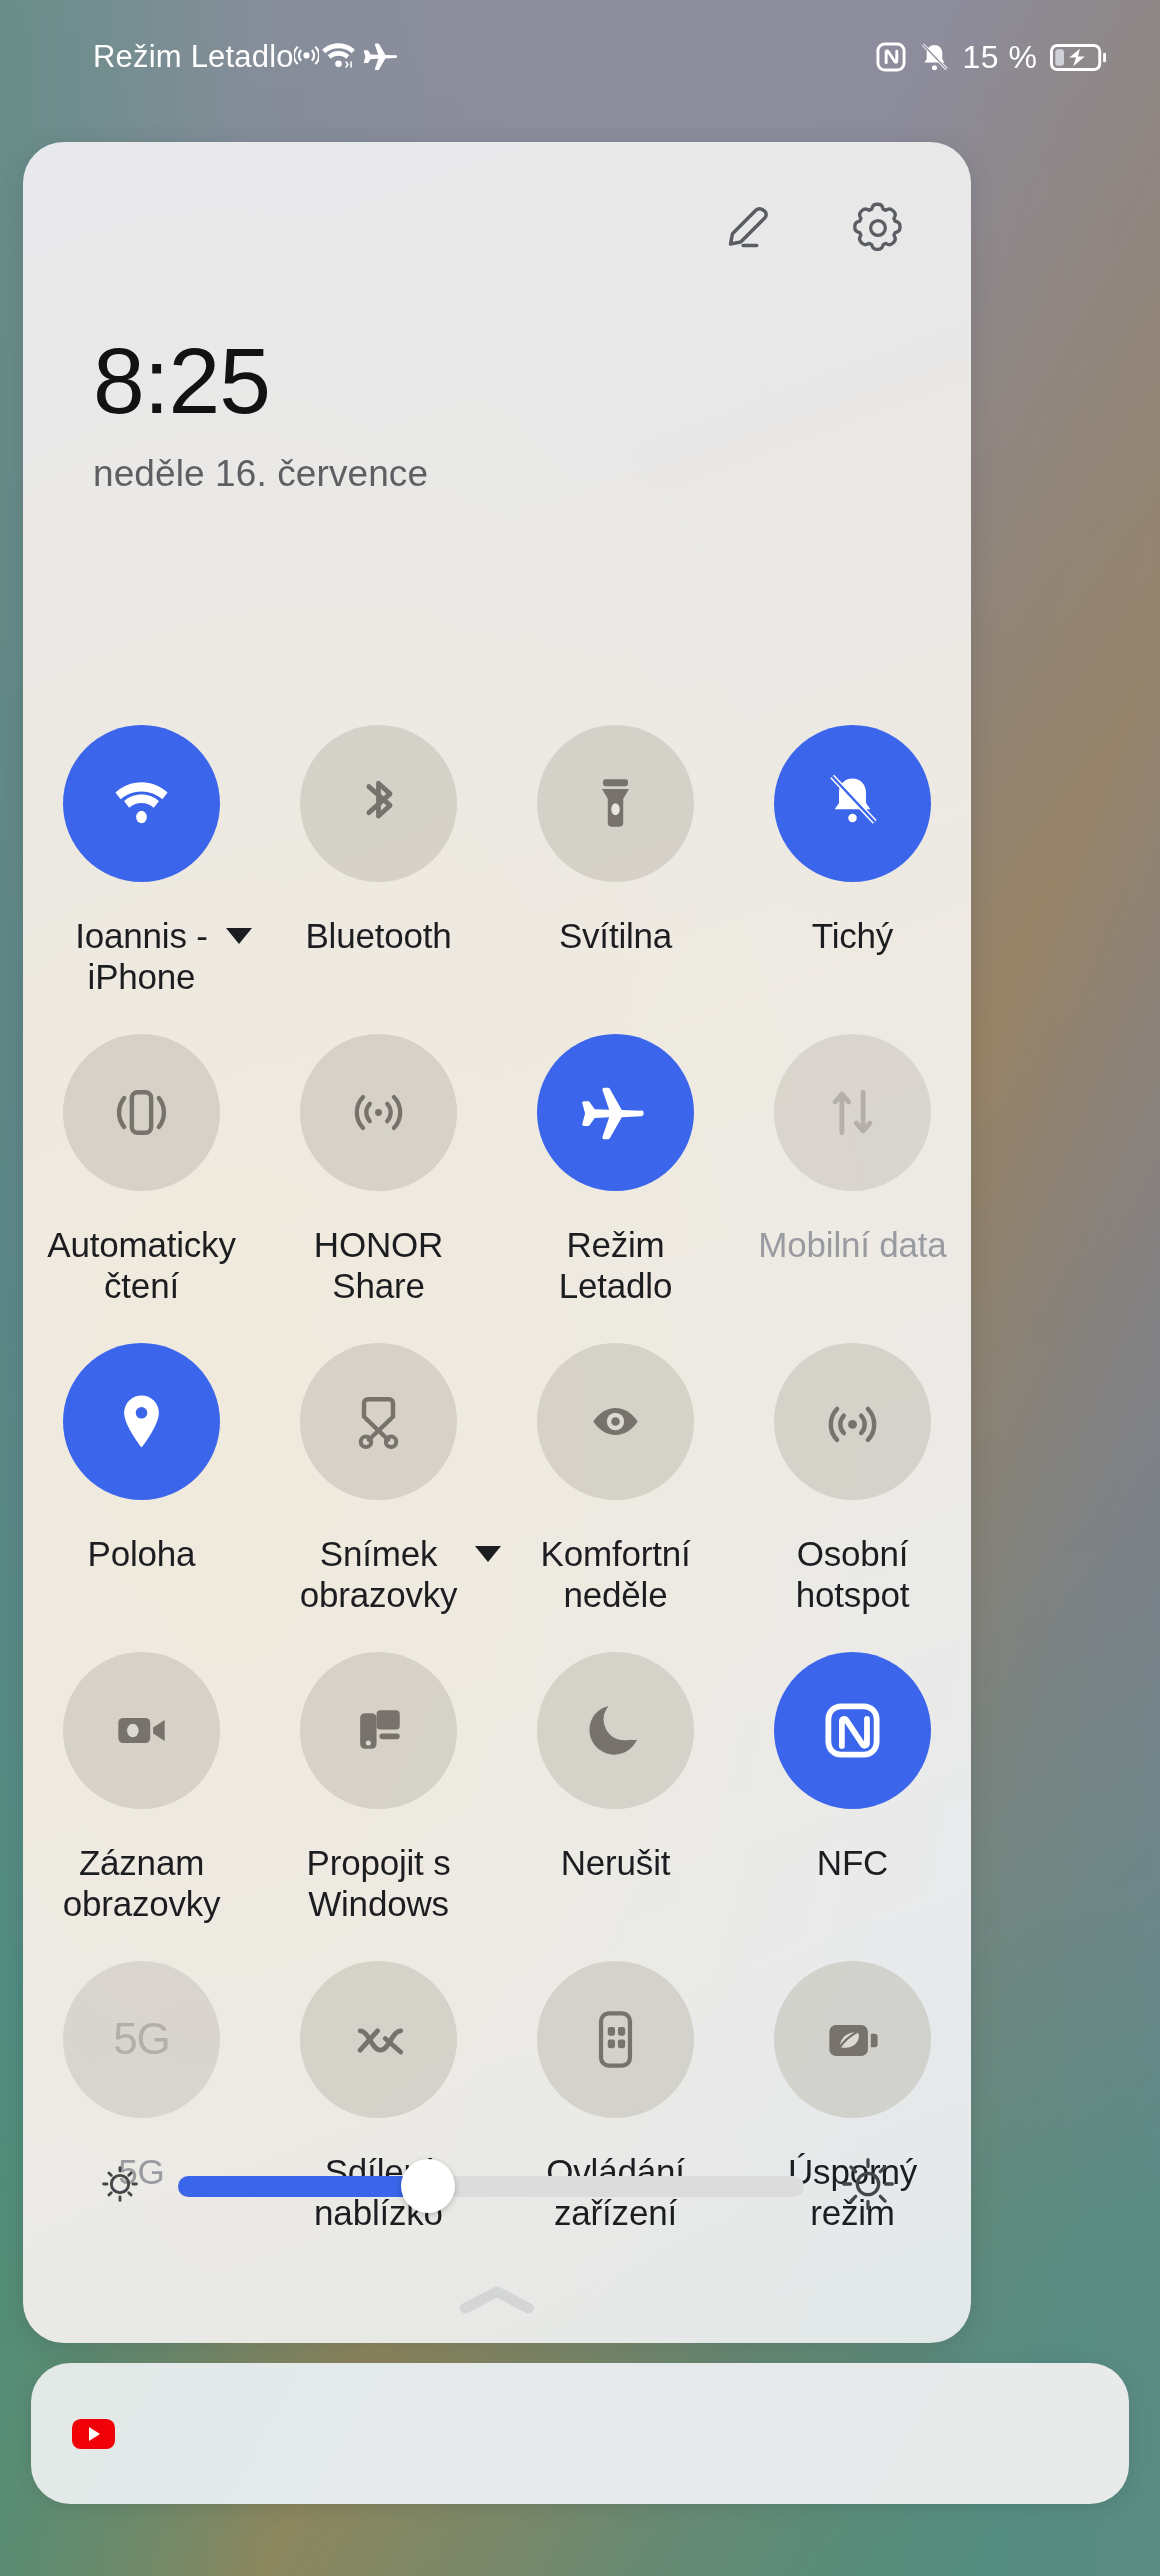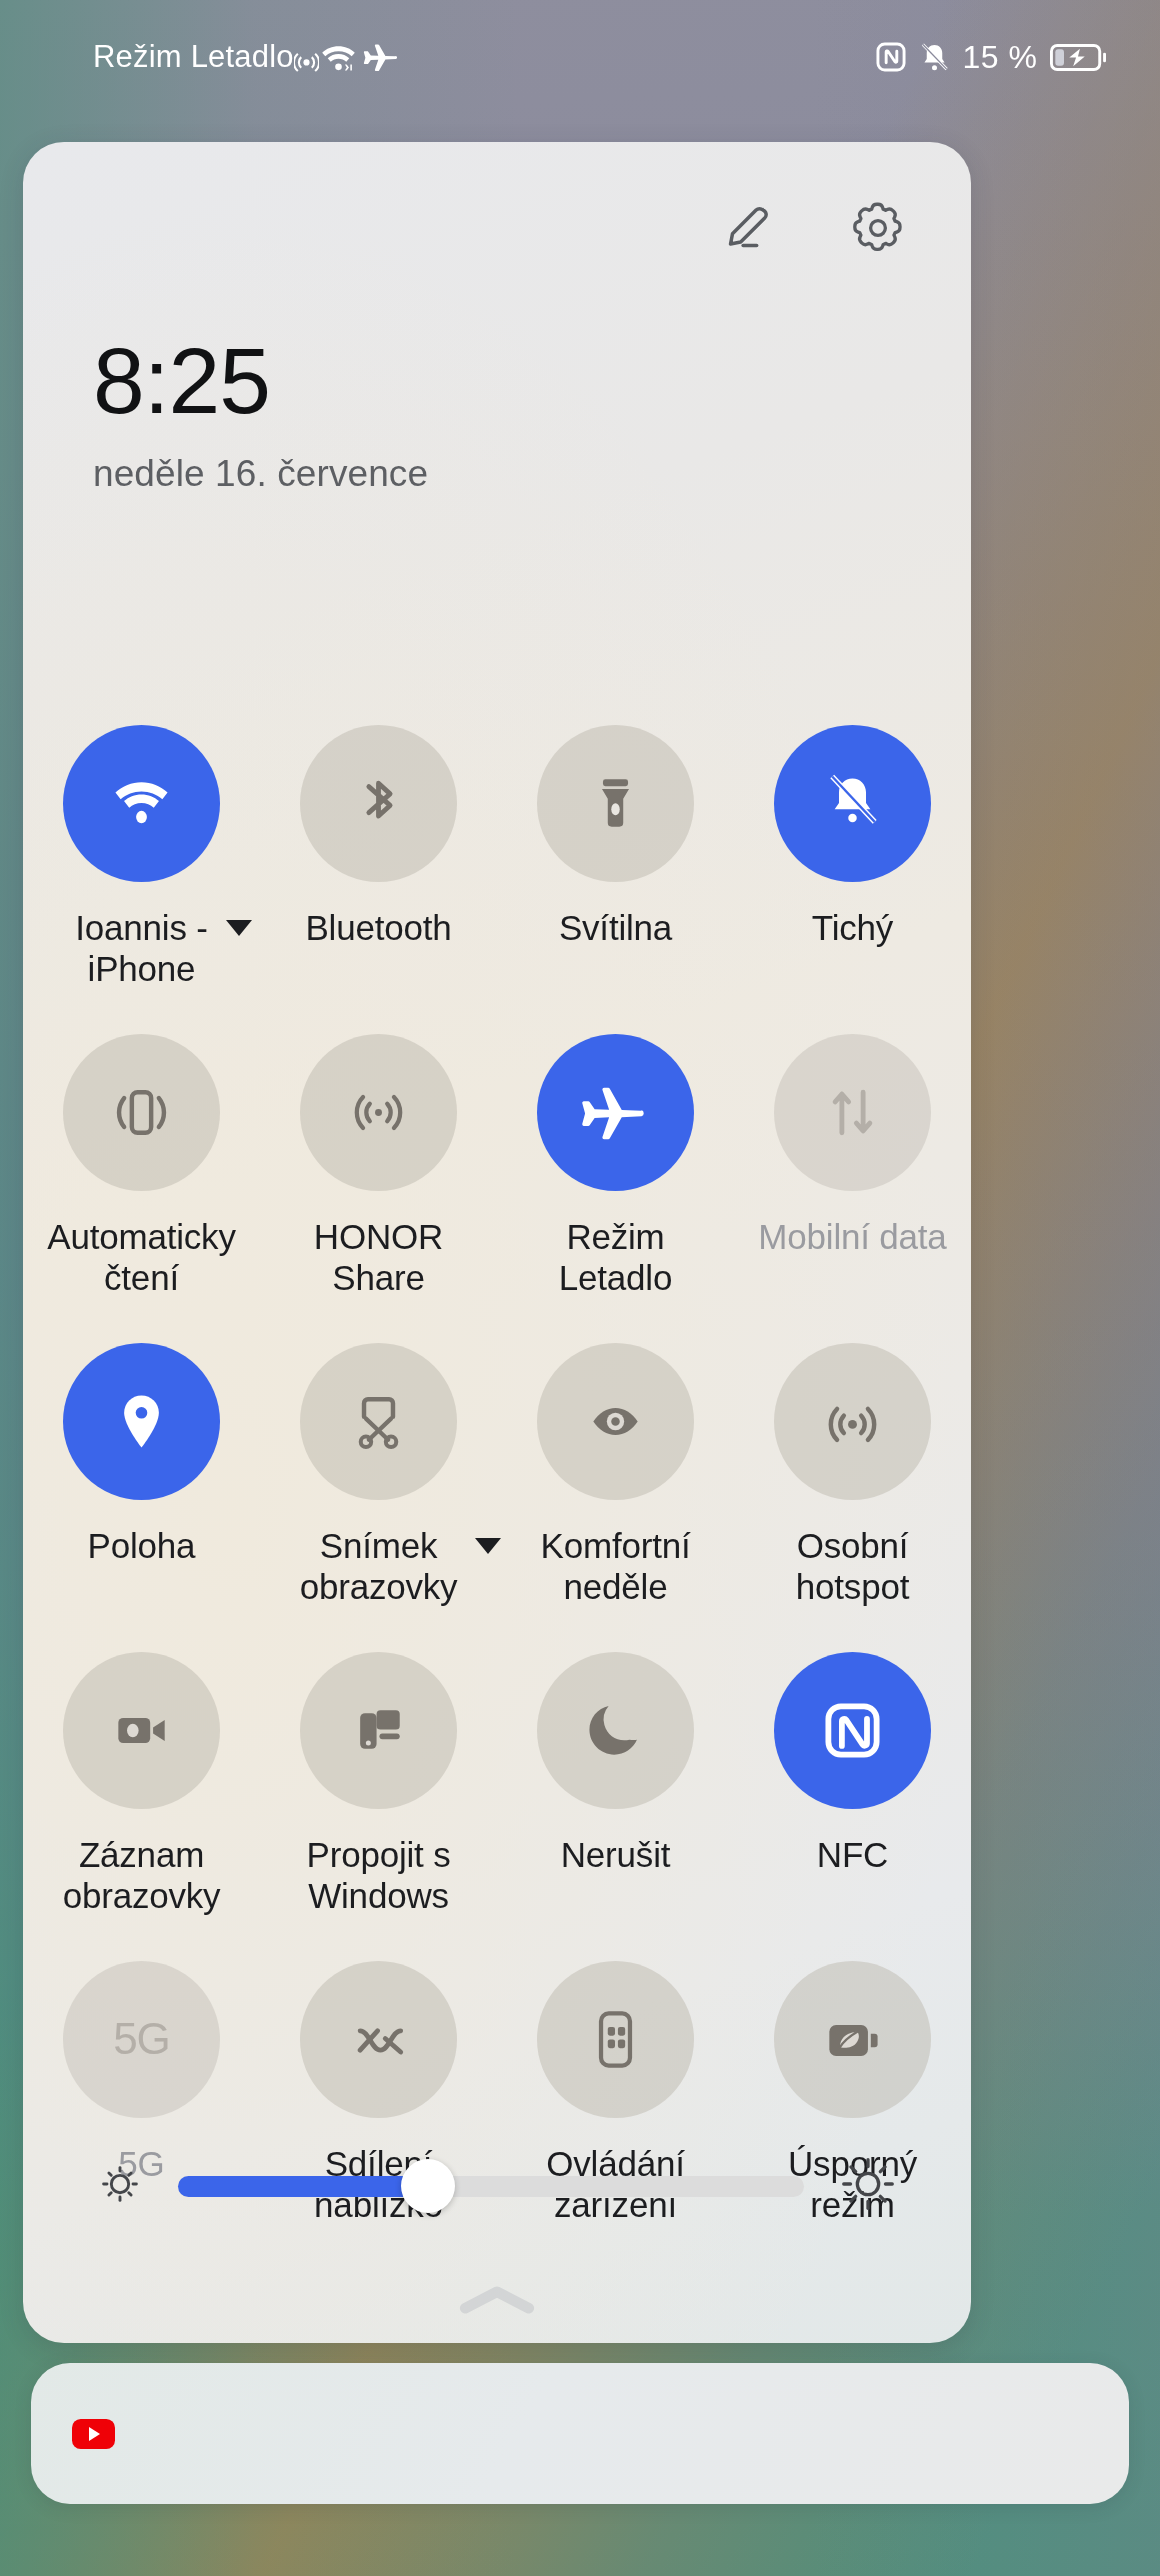--- a/index.html
+++ b/index.html
@@ -43,21 +43,21 @@
   }
 
   
   #statusbar{
     position:absolute; top:0; left:0; right:0; height:114px;
     display:flex; align-items:center; justify-content:space-between;
     padding:0 54px 0 93px;
     color:#ffffff;
     z-index:5;
   }
-  .sb-left{ display:flex; align-items:flex-end; gap:0; }
+  .sb-left{ display:flex; align-items:flex-start; gap:0; }
   .sb-right{ display:flex; align-items:center; gap:12.6px;padding-left:28px; }
   .sb-text{ font-size:31px; letter-spacing:0.2px; white-space:nowrap; }
   .sb-pct{ font-size:32px; letter-spacing:0.5px; }
   .sb-icon{ display:flex; align-items:center; }
 
   
   #panel{
     position:absolute;
     left:23px; top:142px; width:948px; height:2201px;
     border-radius:41px;
@@ -100,21 +100,21 @@
   }
   .tile-circle{
     width:157px; height:157px; border-radius:50%;
     display:flex; align-items:center; justify-content:center;
     background:rgba(186,180,171,0.46);
     position:relative;
   }
   .tile.on .tile-circle{ background:#3b65ea; }
   .tile.off-dim .tile-circle{ background:rgba(188,183,175,0.40); }
   .tile-label{
-    margin-top:25px;
+    margin-top:33px;
     font-size:35px; line-height:1.18; color:#1c1d20;
     text-align:center; max-width:222px; font-weight:400;
     letter-spacing:-0.2px;
   }
   .tile.dim .tile-label{ color:#9a9ba0; }
   .row-h{ height:309px; }
   .caret-a{ position:absolute; top:13.5px; right:-44px; width:0;height:0;
     border-left:13.5px solid transparent;border-right:13.5px solid transparent;border-top:16.4px solid #1c1d20;}
 
   

